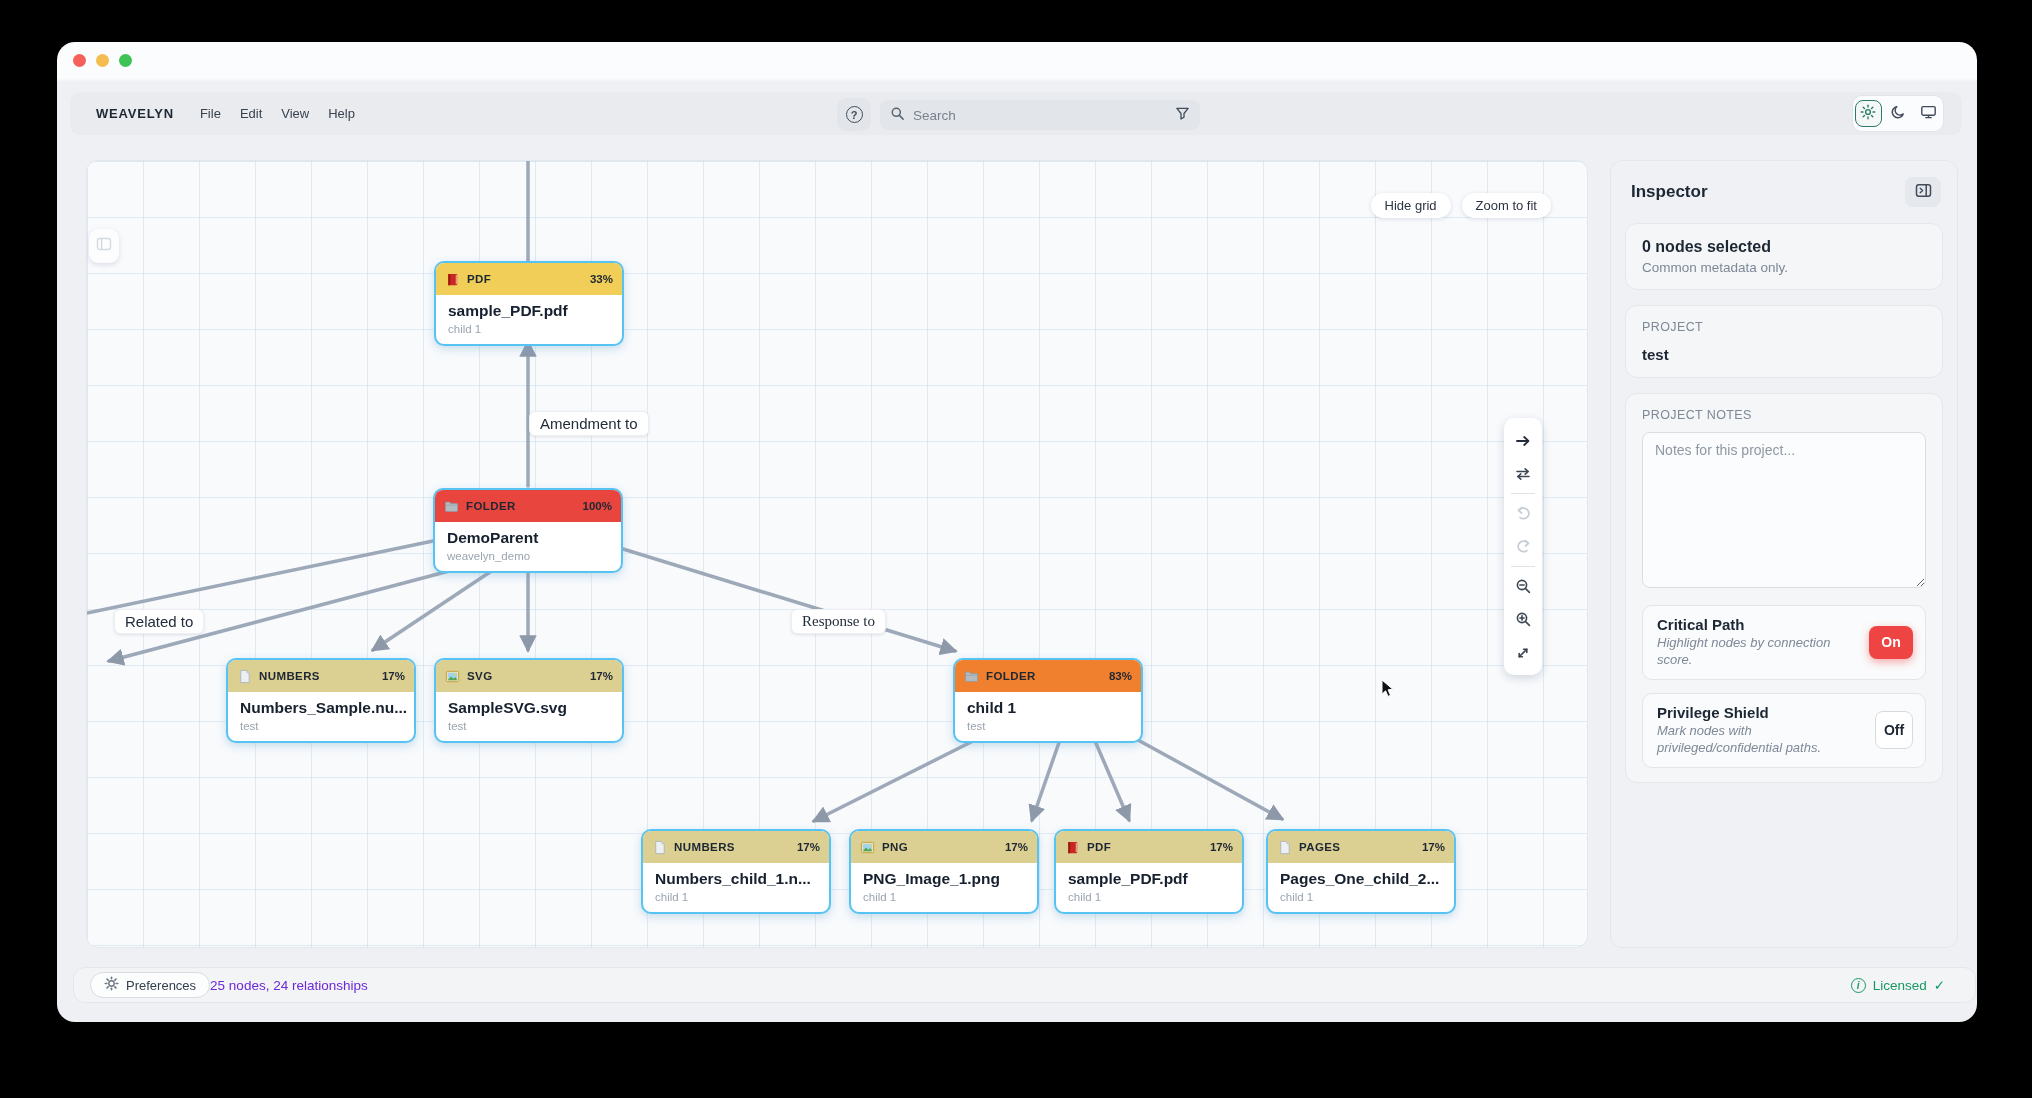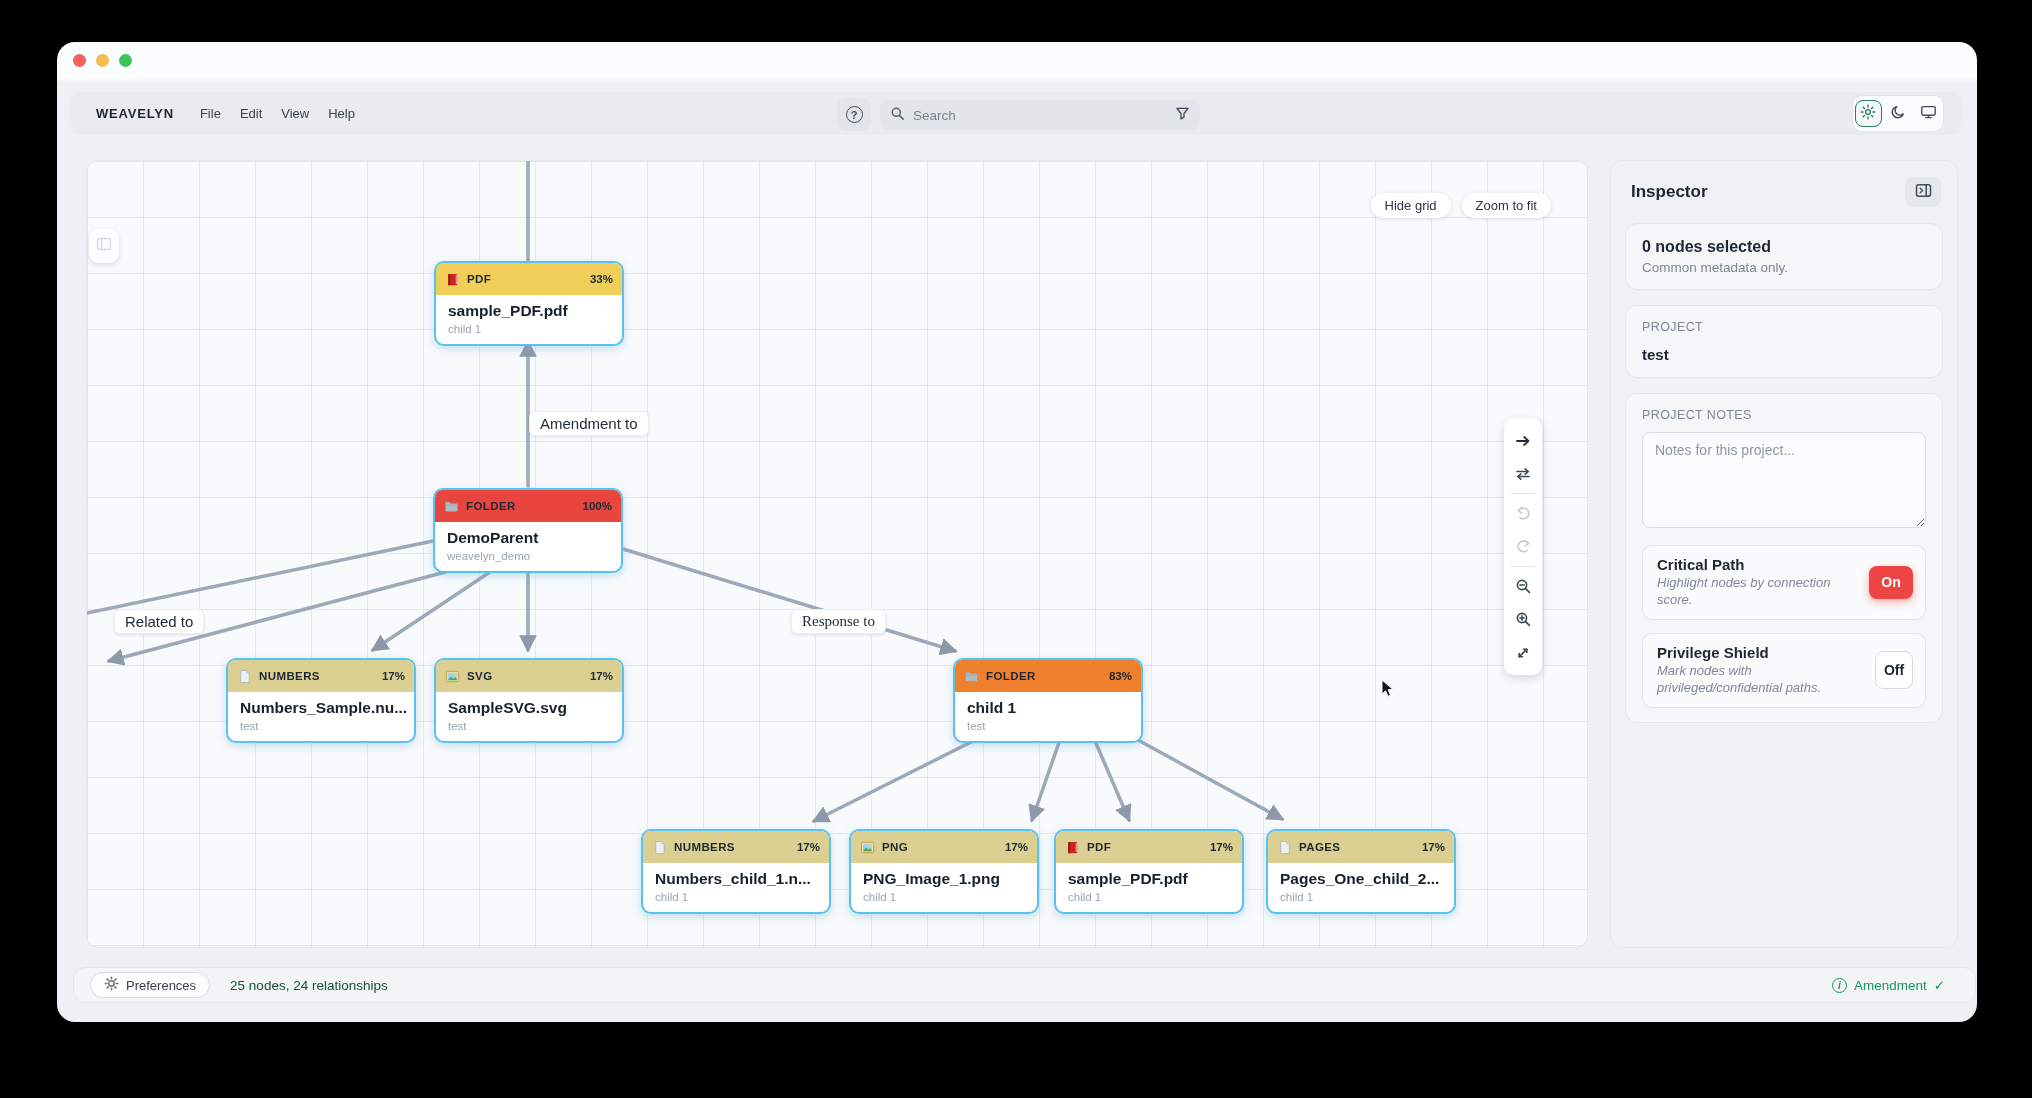--- a/index.html
+++ b/index.html
@@ -64,39 +64,39 @@
   .insp-head { display:flex; align-items:center; justify-content:space-between; padding:16px 16px 0 20px; }
   .insp-title { font-size:17px; font-weight:bold; color:#1d2733; }
   .collapse-btn { width:36px; height:30px; background:#e5e8ec; border-radius:8px;
     display:flex; align-items:center; justify-content:center; }
   .insp-cards { padding:16px 14px 0; display:flex; flex-direction:column; gap:15px; }
   .card { background:#f4f6f8; border:1px solid #e4e8ec; border-radius:12px; padding:14px 16px; }
   .sel-title { font-size:16px; font-weight:bold; color:#1d2733; }
   .sel-sub { font-size:13.5px; color:#7e8897; margin-top:4px; }
   .kicker { font-size:12.5px; color:#7e8897; letter-spacing:.4px; }
   .proj-value { font-size:15px; font-weight:bold; color:#1d2733; margin-top:12px; }
-  .notes-area { width:100%; height:96px; margin-top:10px; background:#fbfcfd; border:1px solid #d9dee3;
+  .notes-area { width:100%; height:156px; margin-top:10px; background:#fbfcfd; border:1px solid #d9dee3;
     border-radius:8px; padding:9px 12px; font-size:14px; color:#1d2733; resize:both;
     font-family:"Liberation Sans",sans-serif; }
   .notes-area::placeholder { color:#8e98a4; }
   .subcard { margin-top:13px; background:#fafbfc; border:1px solid #e2e6ea; border-radius:10px;
     padding:10px 12px 10px 14px; display:flex; align-items:center; }
   .subcard-text { width:206px; }
   .sub-title { font-size:15px; font-weight:bold; color:#1d2733; }
   .sub-desc { font-size:13px; color:#7e8897; margin-top:2px; line-height:1.3;font-style:italic; }
   .btn-on { margin-left:auto; width:44px; height:33px; background:#ef4444; color:#fff; font-size:14px;
     font-weight:bold; border:none; border-radius:8px; box-shadow:0 3px 8px rgba(239,68,68,.45); }
   .btn-off { margin-left:auto; width:38px; height:38px; background:#fff; color:#1d2733; font-size:14px;
     font-weight:bold; border:1px solid #d6dbe0; border-radius:8px; }
   
   .statusbar { position:absolute; left:16px; top:925px; width:1903px; height:36px; background:#f2f4f6;
     border:1px solid #e3e6ea; border-radius:12px; display:flex; align-items:center; padding:0 16px; }
   .pref-pill { display:flex; align-items:center; gap:7px; background:#fcfdfd; border:1px solid #d8dde2;
     border-radius:999px; padding:3px 13px; font-size:13px; color:#333f4d; }
-  .sb-summary { margin-left:20px; font-size:13.5px; color:#14532d; }
+  .sb-summary { font-size:13.5px; color:#6d28d9; }
   .sb-license { margin-left:auto; display:flex; align-items:center; gap:7px; font-size:13.5px; color:#189862; margin-right:14px; }
   .info-glyph { width:15px; height:15px; border:1.4px solid #189862; border-radius:50%; font-size:10px;
     font-style:italic; font-weight:bold; color:#189862; display:flex; align-items:center; justify-content:center; }
 </style>
 </head>
 <body>
 
 <div class="window">
 
   <div class="tl red"></div>
@@ -475,18 +475,18 @@
               <line x1="3.3" y1="12.7" x2="4.4" y2="11.6"></line>
               <line x1="11.6" y1="4.4" x2="12.7" y2="3.3"></line>
             </g>
           </svg>
       </span>
       <span>Preferences</span>
     </span>
     <span class="sb-summary">25 nodes, 24 relationships</span>
     <span class="sb-license">
       <span class="info-glyph">i</span>
-      <span>Amendment</span>
+      <span>Licensed</span>
       <span>✓</span>
     </span>
   </div>
 
 </div>
 
 </body></html>

